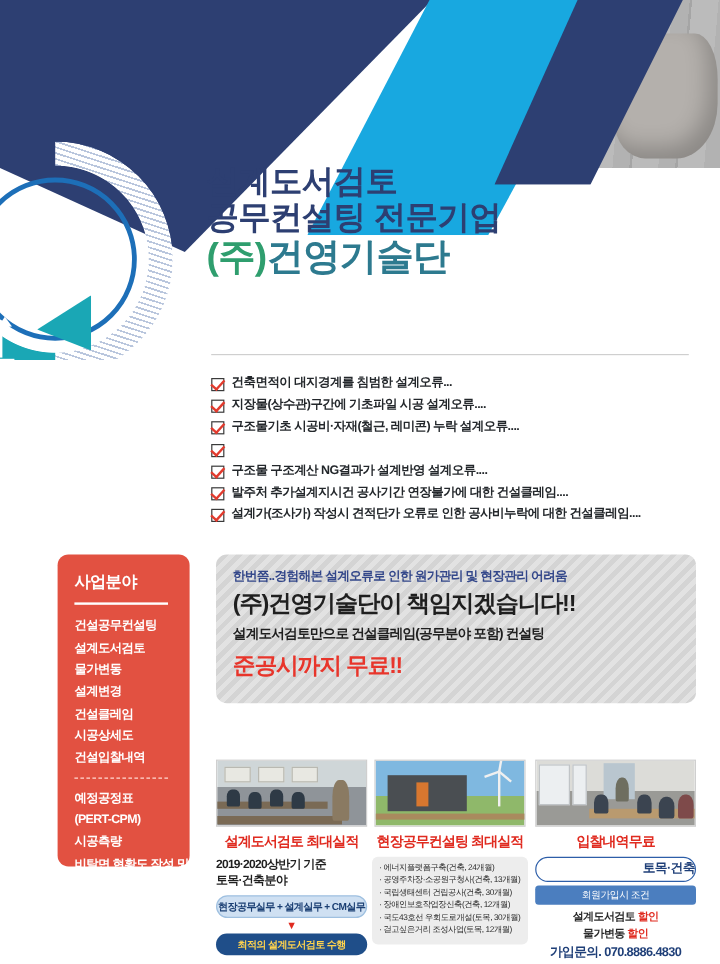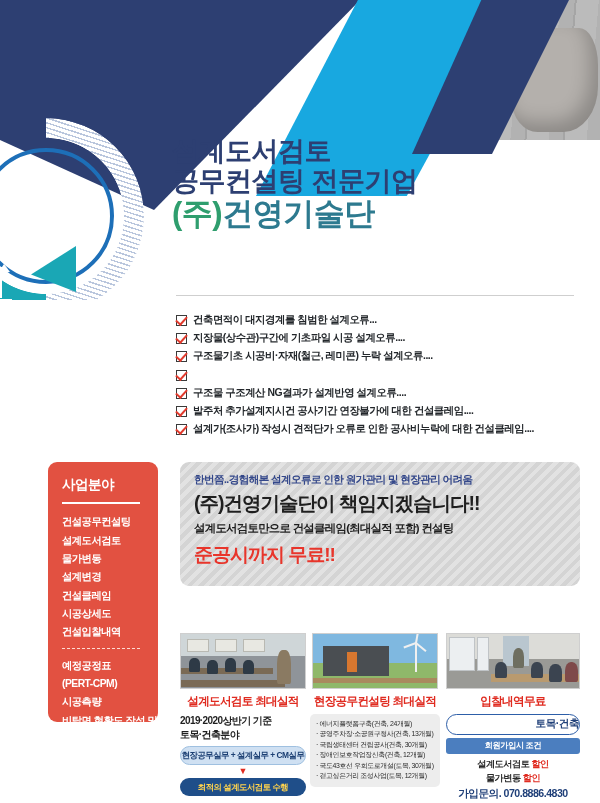--- a/index.html
+++ b/index.html
@@ -297,21 +297,21 @@
   }
 
   .pill {
     text-align: right; font-size: 10.6px; font-weight: bold;
     color: #1f3f78; background: #ffffff;
     border: 1.6px solid #2d5ea8; border-radius: 11px;
     padding: 2.4px 0; margin-bottom: 3px;
     letter-spacing: -0.5px;
   }
   .bar-blue {
-    text-align: center; font-size: 8.2px; font-weight: bold;
+    text-align: center; font-size: 8.2px; font-weight: normal;
     color: #ffffff; background: #4b7ebf;
     border-radius: 3px; padding: 2.6px 0; margin-bottom: 4px;
     letter-spacing: -0.4px;
   }
   .contact-line {
     text-align: center; font-size: 9.2px; font-weight: bold;
     color: #2a2a2a; letter-spacing: -0.5px; line-height: 1.5;
     white-space: nowrap;
   }
   .hl-red { color: #e02b20; }
@@ -417,21 +417,21 @@
   <div class="sb-item">(PERT-CPM)</div>
   <div class="sb-item">시공측량</div>
   <div class="sb-item">비탈면 현황도 작성 및</div>
   <div class="sb-item">비탈면안정해석</div>
   <div class="sb-item">시공전 확인보링</div>
 </div>
 
 <div class="promo">
   <div class="promo-kicker">한번쯤..경험해본 설계오류로 인한 원가관리 및 현장관리 어려움</div>
   <div class="promo-head">(주)건영기술단이 책임지겠습니다!!</div>
-  <div class="promo-sub">설계도서검토만으로 건설클레임(최대실적 포함) 컨설팅</div>
+  <div class="promo-sub">설계도서검토만으로 건설클레임(공무분야 포함) 컨설팅</div>
   <div class="promo-free">준공시까지 무료!!</div>
 </div>
 
 <div class="thumbs">
 
   <div class="thumb thumb-1">
     <div class="t1-bg"></div>
     <div class="t1-board" style="left:6px;  top:5px;  width:22px; height:13px;"></div>
     <div class="t1-board" style="left:34px; top:5px;  width:22px; height:13px;"></div>
     <div class="t1-board" style="left:62px; top:5px;  width:22px; height:13px;"></div>

